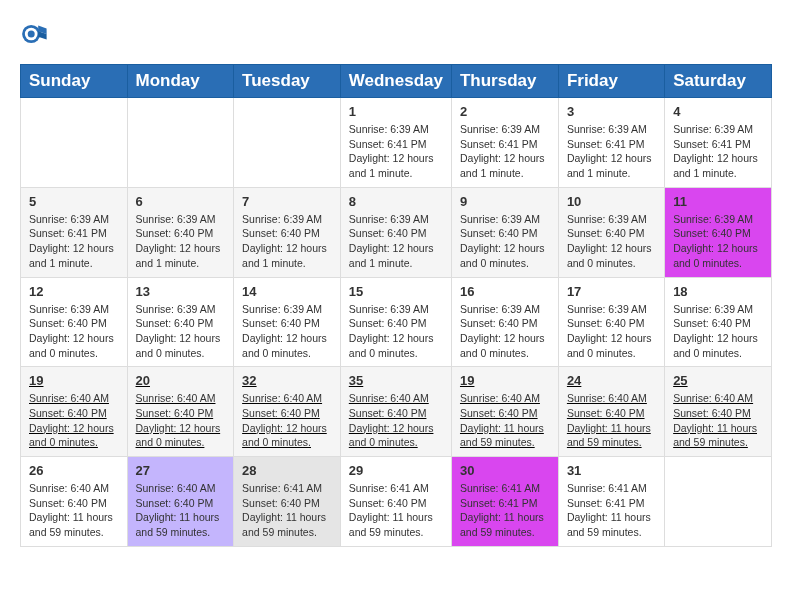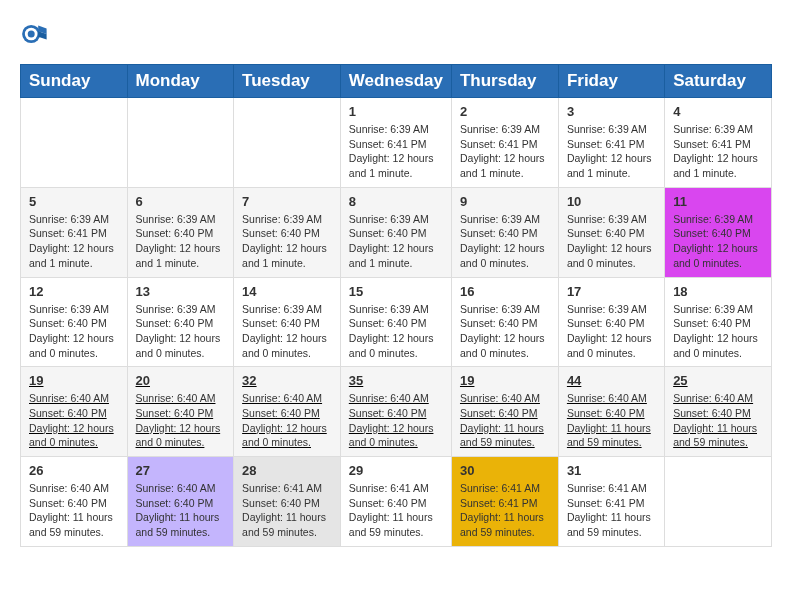--- a/index.html
+++ b/index.html
@@ -284,21 +284,21 @@
 and 0 minutes.</div>
         </td>
         <td style="background: rgb(245, 245, 245);">
           <span class="day-number">19</span>
           <div class="day-info" style="white-space: pre-line;">Sunrise: 6:40 AM
 Sunset: 6:40 PM
 Daylight: 11 hours
 and 59 minutes.</div>
         </td>
         <td style="background: rgb(245, 245, 245);">
-          <span class="day-number">44</span>
+          <span class="day-number">24</span>
           <div class="day-info" style="white-space: pre-line;">Sunrise: 6:40 AM
 Sunset: 6:40 PM
 Daylight: 11 hours
 and 59 minutes.</div>
         </td>
         <td style="background: rgb(245, 245, 245);">
           <span class="day-number">25</span>
           <div class="day-info" style="white-space: pre-line;">Sunrise: 6:40 AM
 Sunset: 6:40 PM
 Daylight: 11 hours
@@ -327,21 +327,21 @@
 Daylight: 11 hours
 and 59 minutes.</div>
         </td>
         <td style="background: rgb(255, 255, 255);">
           <span class="day-number">29</span>
           <div class="day-info" style="white-space: pre-line;">Sunrise: 6:41 AM
 Sunset: 6:40 PM
 Daylight: 11 hours
 and 59 minutes.</div>
         </td>
-        <td style="background: #eab308;">
+        <td style="background: #d946ef;">
           <span class="day-number">30</span>
           <div class="day-info" style="white-space: pre-line;">Sunrise: 6:41 AM
 Sunset: 6:41 PM
 Daylight: 11 hours
 and 59 minutes.</div>
         </td>
         <td style="background: rgb(255, 255, 255);">
           <span class="day-number">31</span>
           <div class="day-info" style="white-space: pre-line;">Sunrise: 6:41 AM
 Sunset: 6:41 PM

